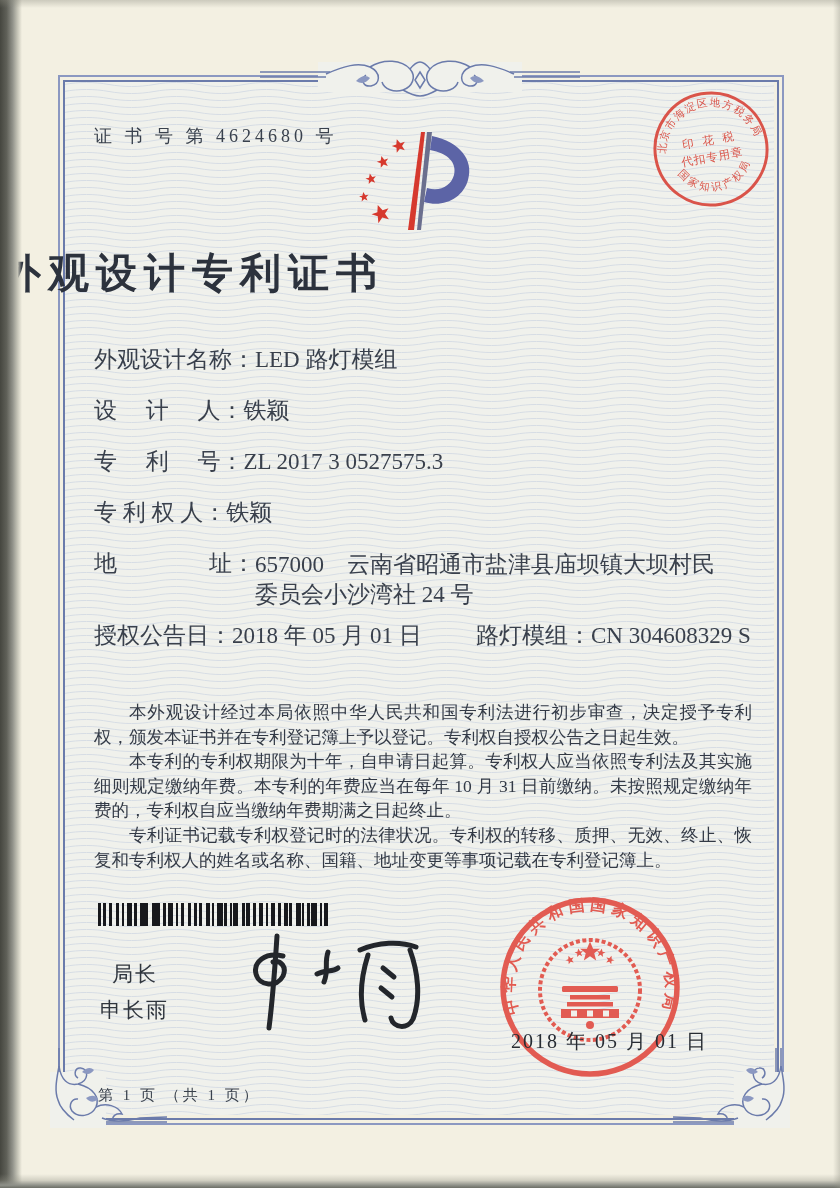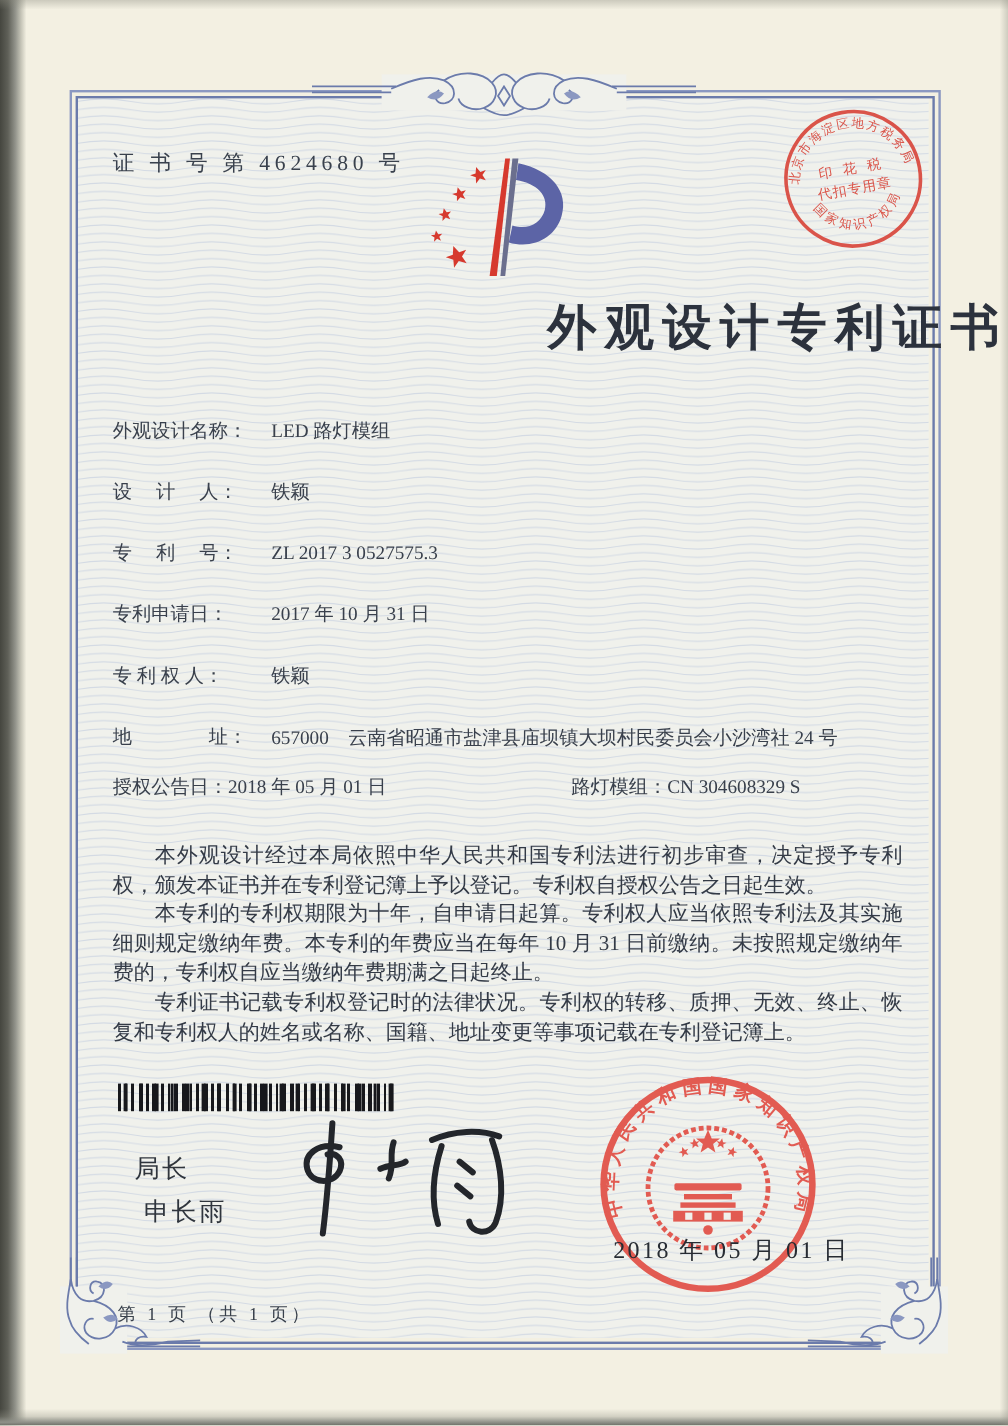--- a/index.html
+++ b/index.html
@@ -38,27 +38,27 @@
 
   .orn-top{position:absolute;left:260px;top:46px;width:320px;height:62px;z-index:2;}
   .orn-corner{position:absolute;width:125px;height:108px;z-index:2;}
   .orn-corner.bl{left:42px;top:1028px;}
   .orn-corner.br{left:673px;top:1028px;}
 
   .cert-no{position:absolute;left:94px;top:124px;font-size:18px;letter-spacing:4px;color:#39414d;z-index:3;}
 
   .logo{position:absolute;left:352px;top:124px;width:136px;height:114px;z-index:3;}
 
-  .title{position:absolute;left:0;top:246px;width:840px;text-align:right;
+  .title{position:absolute;left:0;top:246px;width:840px;text-align:left;
     font-size:41px;font-weight:700;letter-spacing:7px;color:#2c323d;z-index:3;}
 
   .tax-stamp{position:absolute;left:650px;top:88px;width:122px;height:122px;
     transform:rotate(-10deg);opacity:.93;z-index:4;}
 
-  .fields{position:absolute;left:94px;top:346px;width:662px;z-index:3;font-size:16px;}
+  .fields{position:absolute;left:94px;top:346px;width:662px;z-index:3;font-size:23px;}
   .field-row{display:flex;line-height:27px;margin-bottom:24px;color:#39404c;}
   .field-label{flex:0 0 132px;white-space:pre;}
   .field-value{flex:1;white-space:pre-wrap;}
   .field-row.addr{margin-bottom:12px;}
   .field-row.addr .field-value{max-width:478px;line-height:30px;white-space:normal;}
   .grant-row{display:flex;line-height:27px;color:#39404c;}
   .grant-left{flex:0 0 382px;white-space:pre;}
   .grant-right{flex:1;white-space:pre;}
 
   .paragraphs{position:absolute;left:94px;top:700px;width:658px;z-index:3;}
@@ -66,21 +66,21 @@
     text-align:justify;color:#333a46;}
 
   .barcode{position:absolute;left:98px;top:903px;width:230px;height:23px;z-index:3;
     background-image:
       repeating-linear-gradient(90deg,#17181c 0 2px,transparent 2px 6px),
       repeating-linear-gradient(90deg,#17181c 0 1px,transparent 1px 9px),
       repeating-linear-gradient(90deg,#17181c 0 3px,transparent 3px 13px);
     background-position:0 0,2px 0,5px 0;}
 
   .sig-title{position:absolute;left:112px;top:960px;font-size:21px;letter-spacing:2px;color:#2f353d;z-index:3;}
-  .sig-name{position:absolute;left:120px;top:996px;font-size:21px;letter-spacing:2px;color:#2f353d;z-index:3;}
+  .sig-name{position:absolute;left:100px;top:996px;font-size:21px;letter-spacing:2px;color:#2f353d;z-index:3;}
   .sig-svg{position:absolute;left:225px;top:922px;width:245px;height:115px;z-index:3;}
 
   .seal-svg{position:absolute;left:497px;top:894px;width:186px;height:186px;z-index:4;opacity:.95;}
   .seal-date{position:absolute;left:511px;top:1028px;font-size:20px;letter-spacing:2px;color:#272c33;z-index:6;}
 
   .footer{position:absolute;left:58px;top:1086px;width:722px;text-align:left;
     font-size:15px;letter-spacing:3px;color:#39414c;z-index:3;padding-left:40px;}
 </style>
 </head>
 <body>
@@ -185,24 +185,20 @@
     </div>
     <div class="field-row">
       <span class="field-label">设　 计　 人：</span>
       <span class="field-value">铁颖</span>
     </div>
     <div class="field-row">
       <span class="field-label">专　 利　 号：</span>
       <span class="field-value">ZL 2017 3 0527575.3</span>
     </div>
     <div class="field-row">
-      <span class="field-label">专利申请日：</span>
-      <span class="field-value">2017 年 10 月 31 日</span>
-    </div>
-    <div class="field-row">
       <span class="field-label">专 利 权 人：</span>
       <span class="field-value">铁颖</span>
     </div>
     <div class="field-row addr">
       <span class="field-label">地　　　　址：</span>
       <span class="field-value">657000　云南省昭通市盐津县庙坝镇大坝村民委员会小沙湾社 24 号</span>
     </div>
     <div class="grant-row">
       <span class="grant-left"><span>授权公告日：</span><span>2018 年 05 月 01 日</span></span>
       <span class="grant-right"><span>路灯模组：</span><span>CN 304608329 S</span></span>

